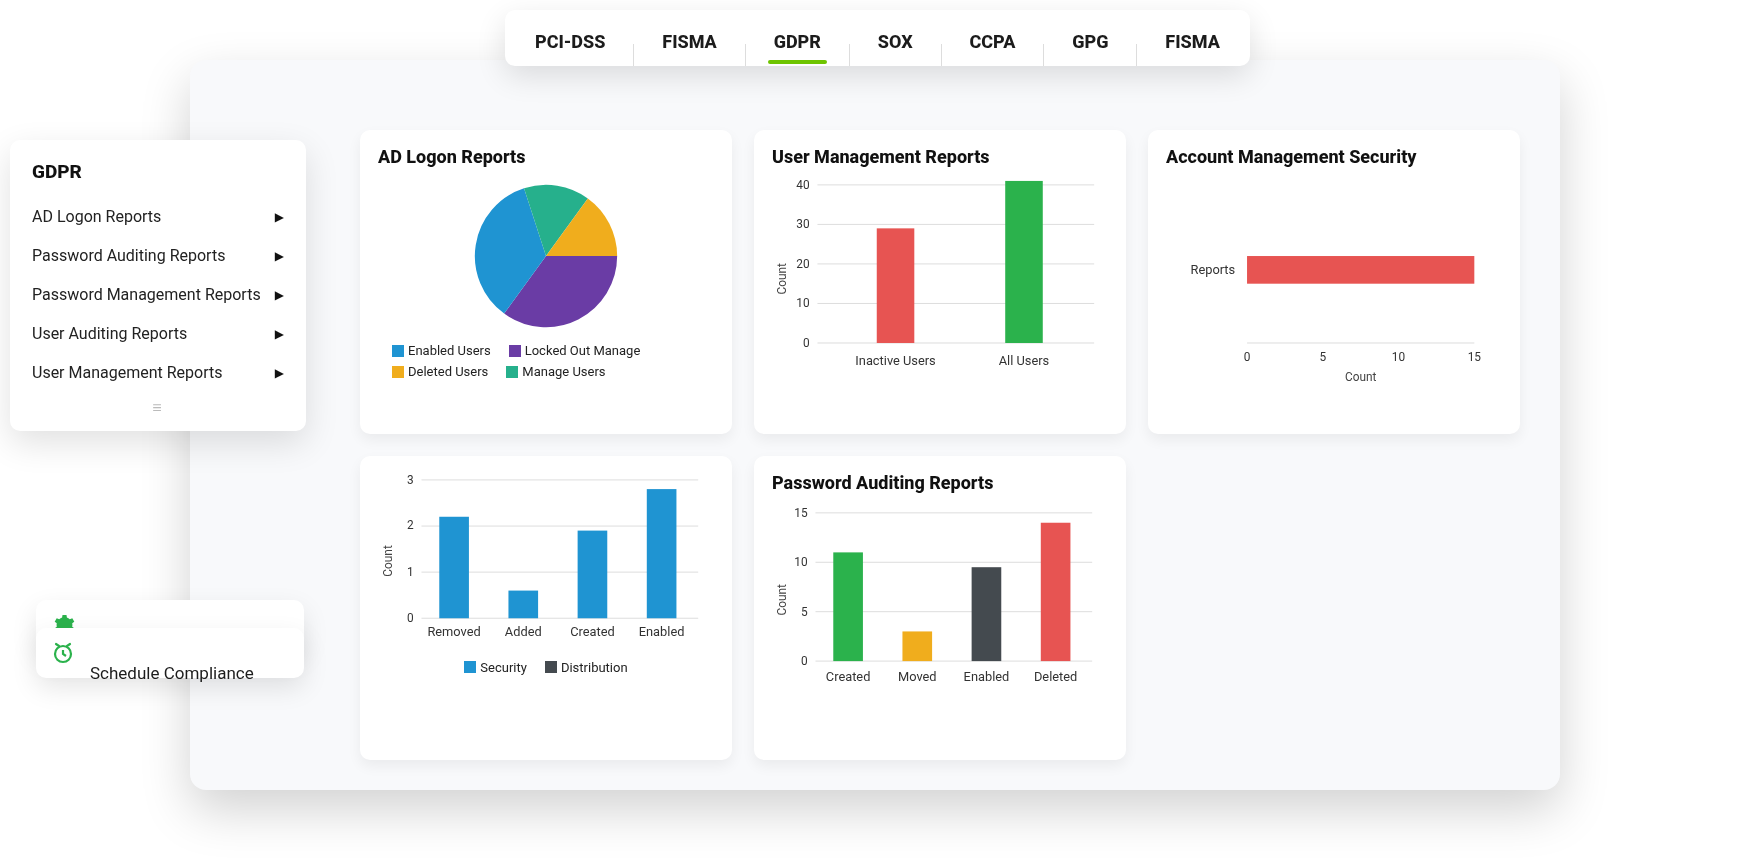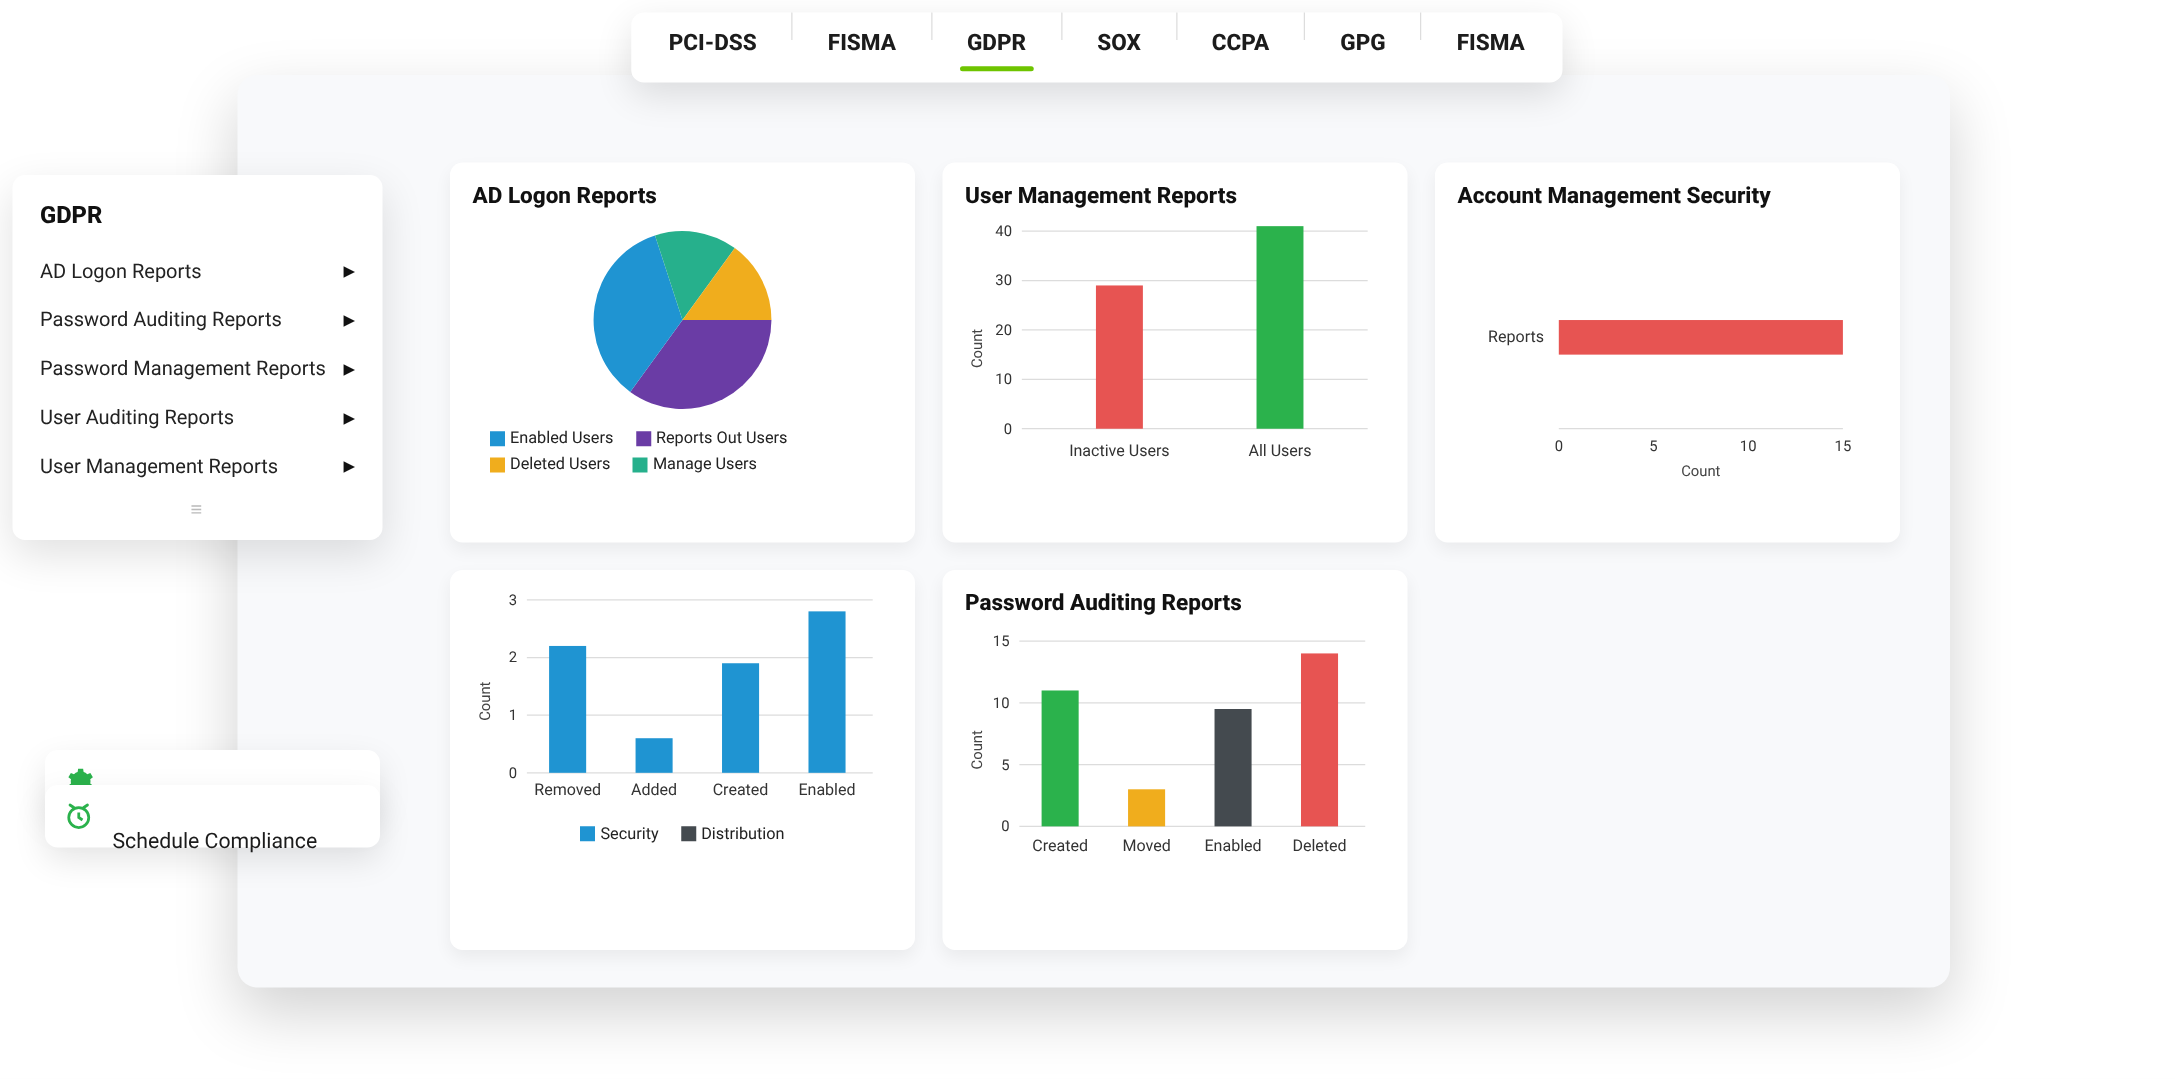--- a/index.html
+++ b/index.html
@@ -16,21 +16,21 @@
 }
 
 .tabs-bar {
   position: absolute;
   left: 505px; top: 10px;
   width: 745px; height: 56px;
   background: #fff;
   border-radius: 10px;
   box-shadow: 0 10px 30px rgba(0,0,0,0.12);
   display: flex;
-  align-items: flex-start;
+  align-items: flex-end;
   justify-content: space-around;
   padding: 0 10px;
   z-index: 5;
 }
 .tabs-bar .tab {
   font-weight: 800;
   font-size: 18px;
   color: #1c1c1c;
   padding: 14px 12px;
   position: relative;
@@ -169,21 +169,21 @@
             <path d="M0 0 L42.33 -58.24 A72 72 0 0 1 72 0 Z" fill="#f0ad1d"></path>
           </g>
         </svg>
         <div class="legend-row" style="justify-content:flex-start;padding:0 14px;">
           <div class="legend-item">
               <span class="sw" style="background:#1f94d2"></span>
               <span>Enabled Users</span>
             </div>
           <div class="legend-item">
               <span class="sw" style="background:#6a3ca5"></span>
-              <span>Reports Out Users</span>
+              <span>Locked Out Manage</span>
             </div>
           <div class="legend-item">
               <span class="sw" style="background:#f0ad1d"></span>
               <span>Deleted Users</span>
             </div>
           <div class="legend-item">
               <span class="sw" style="background:#26b08c"></span>
               <span>Manage Users</span>
             </div>
         </div>

